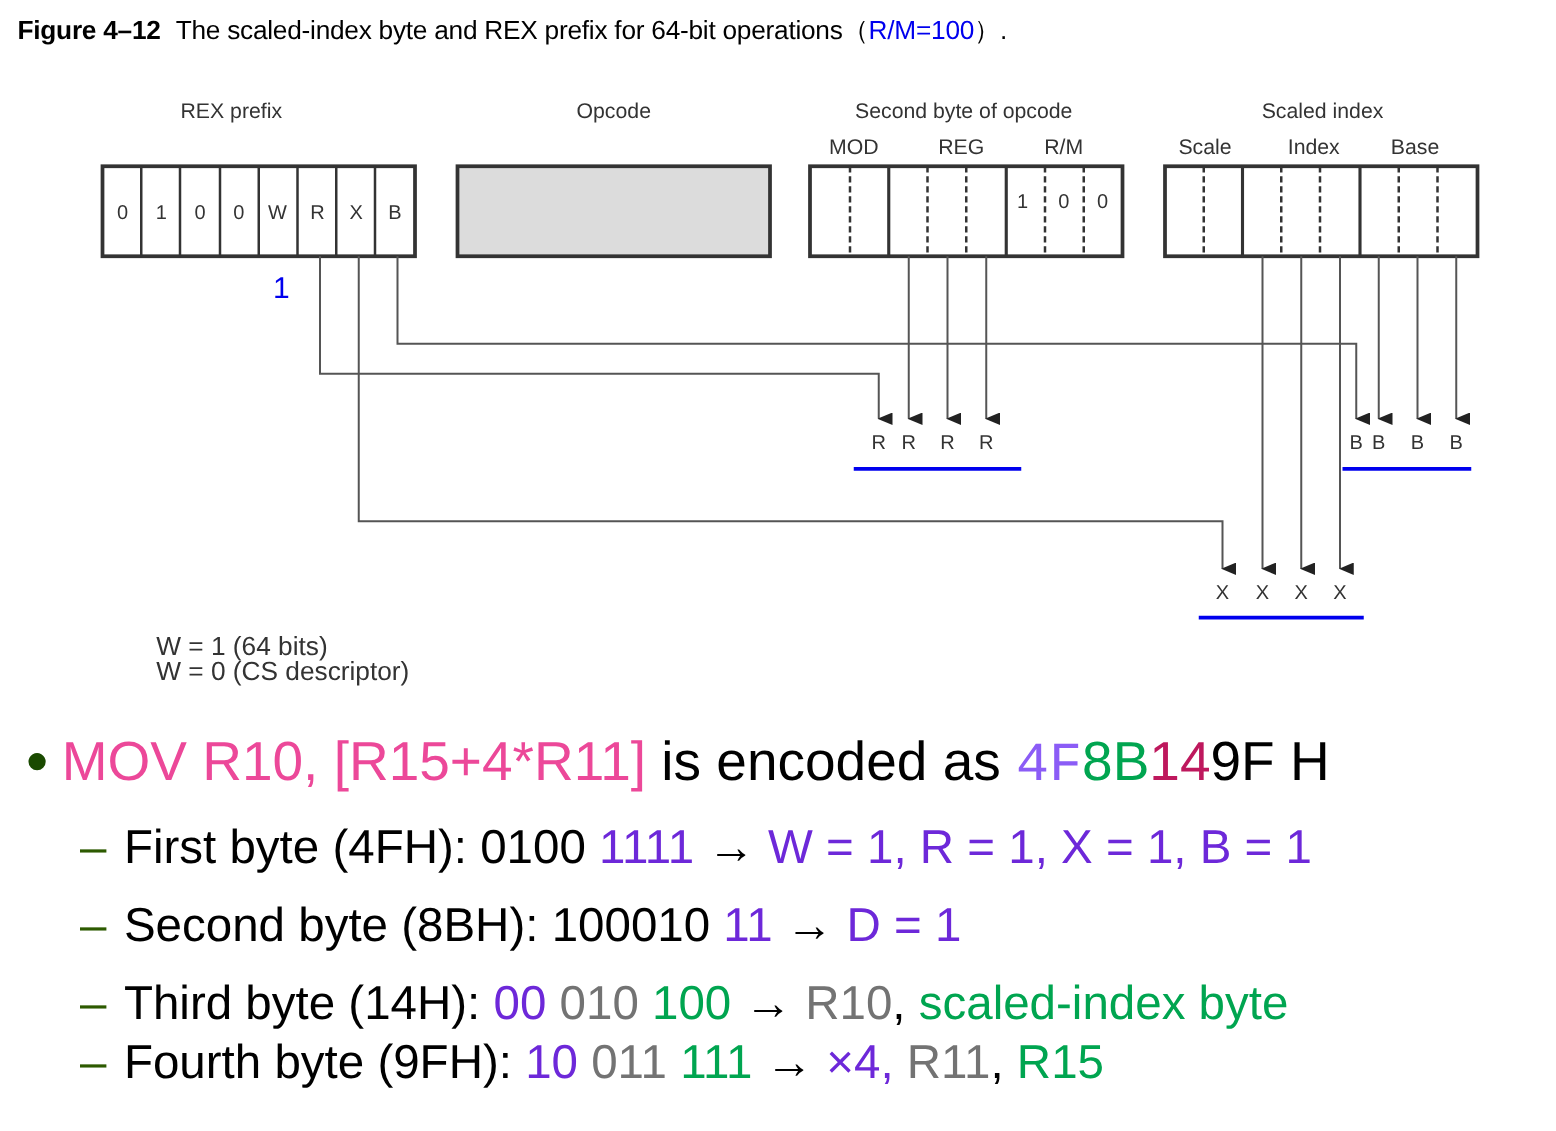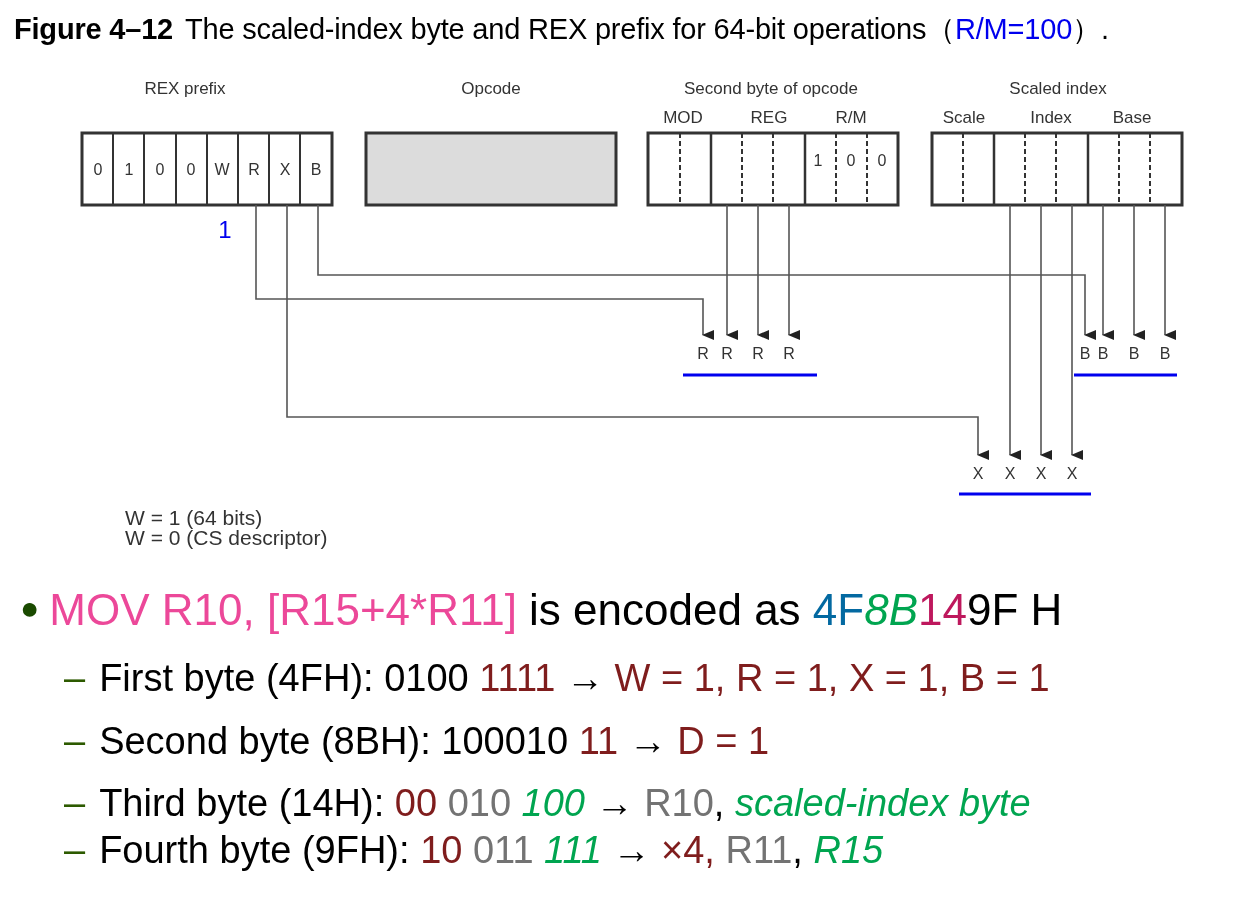--- a/index.html
+++ b/index.html
@@ -1,34 +1,34 @@
 <!DOCTYPE html>
 <html><head>
 <meta charset="utf-8">
 <style>
   html, body { margin: 0; padding: 0; background: #ffffff; }
   body { width: 1245px; height: 905px; position: relative; overflow: hidden; font-family: "Liberation Sans", sans-serif; }
-  .caption { position: absolute; left: 14px; top: 10px; font-size: 29px; color: #000; white-space: nowrap; letter-spacing: -0.2px; }
+  .caption { position: absolute; left: 14px; top: 10px; font-size: 21px; color: #000; white-space: nowrap; letter-spacing: -0.2px; }
   .caption .fig { font-weight: bold; margin-right: 12px; }
   .caption .hl { color: #0000ee; }
   svg.diagram { position: absolute; left: 0; top: 0; }
   .dlabel { font-family: "Liberation Sans", sans-serif; font-size: 17px; fill: #333; }
   .cell { font-family: "Liberation Sans", sans-serif; font-size: 16px; fill: #333; }
   .arrowlbl { font-family: "Liberation Sans", sans-serif; font-size: 16px; fill: #333; }
   .notes { position: absolute; left: 125px; top: 508px; font-size: 21px; color: #333; line-height: 20px; }
   .bullets { position: absolute; left: 0; top: 585px; width: 1245px; }
   .b1 { position: absolute; left: 20px; top: 0; font-size: 44px; white-space: nowrap; color: #000; }
   .b1 .dot { color: #1a4a00; font-size: 32px; position: relative; top: -6px; margin-right: 10px; }
   .sub { position: absolute; left: 64px; font-size: 38px; white-space: nowrap; color: #000; }
   .sub .dash { color: #2d5a00; margin-right: 14px; }
   .c-blue { color: #ec4899; }
-  .c-blue2 { color: #0369a1; }
-  .c-green { color: #00a550; font-style: italic; }
+  .c-blue2 { color: #8b5cf6; font-family: Liberation Mono, monospace; }
+  .c-green { color: #00a550; }
   .c-brown { color: #be185d; }
-  .c-purple { color: #7f1d1d; }
+  .c-purple { color: #6d28d9; }
   .c-cyan { color: #737373; text-align: right; }
 </style>
 </head>
 <body>
 
 <div class="caption">
   <span class="fig">Figure 4–12</span><span>The scaled-index byte and REX prefix for 64-bit operations</span><span>（</span><span class="hl">R/M=100</span><span>）.</span>
 </div>
 
 <svg class="diagram" width="1245" height="560">

